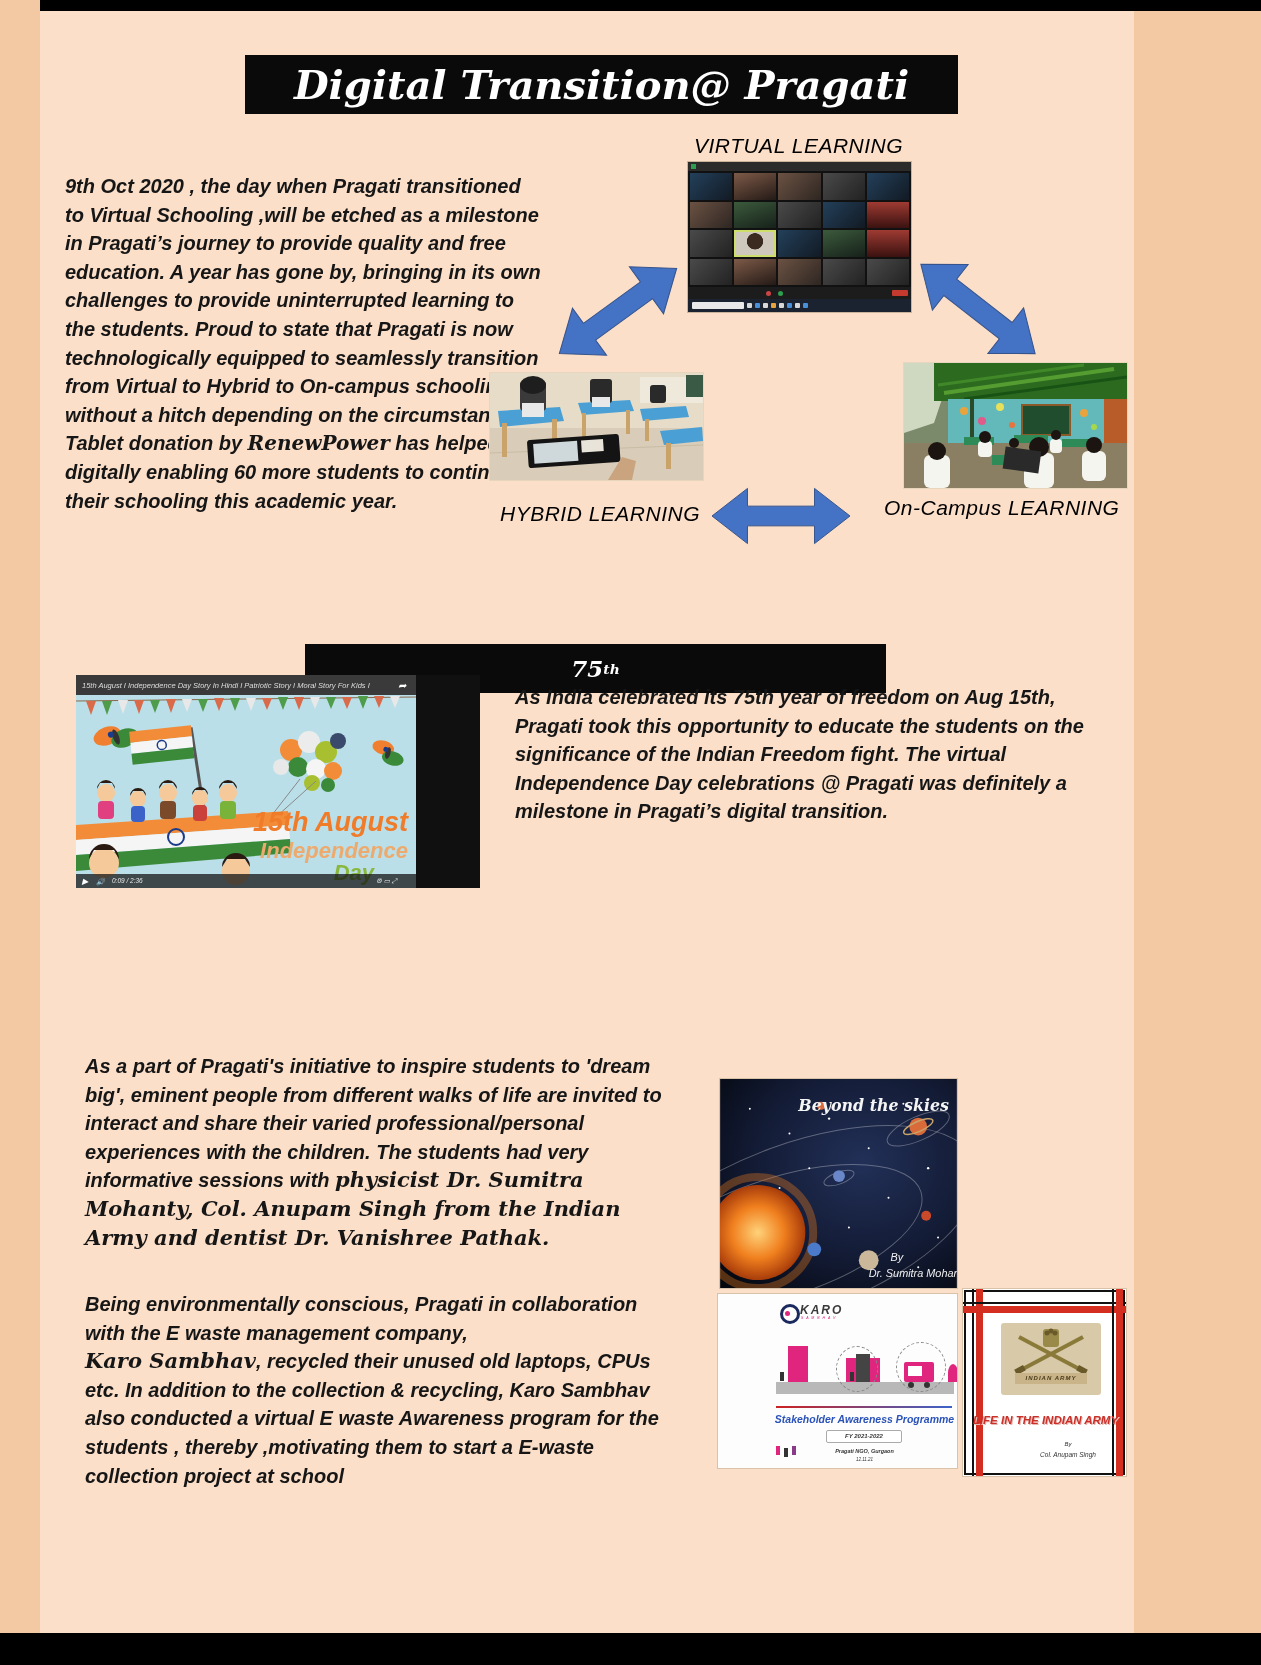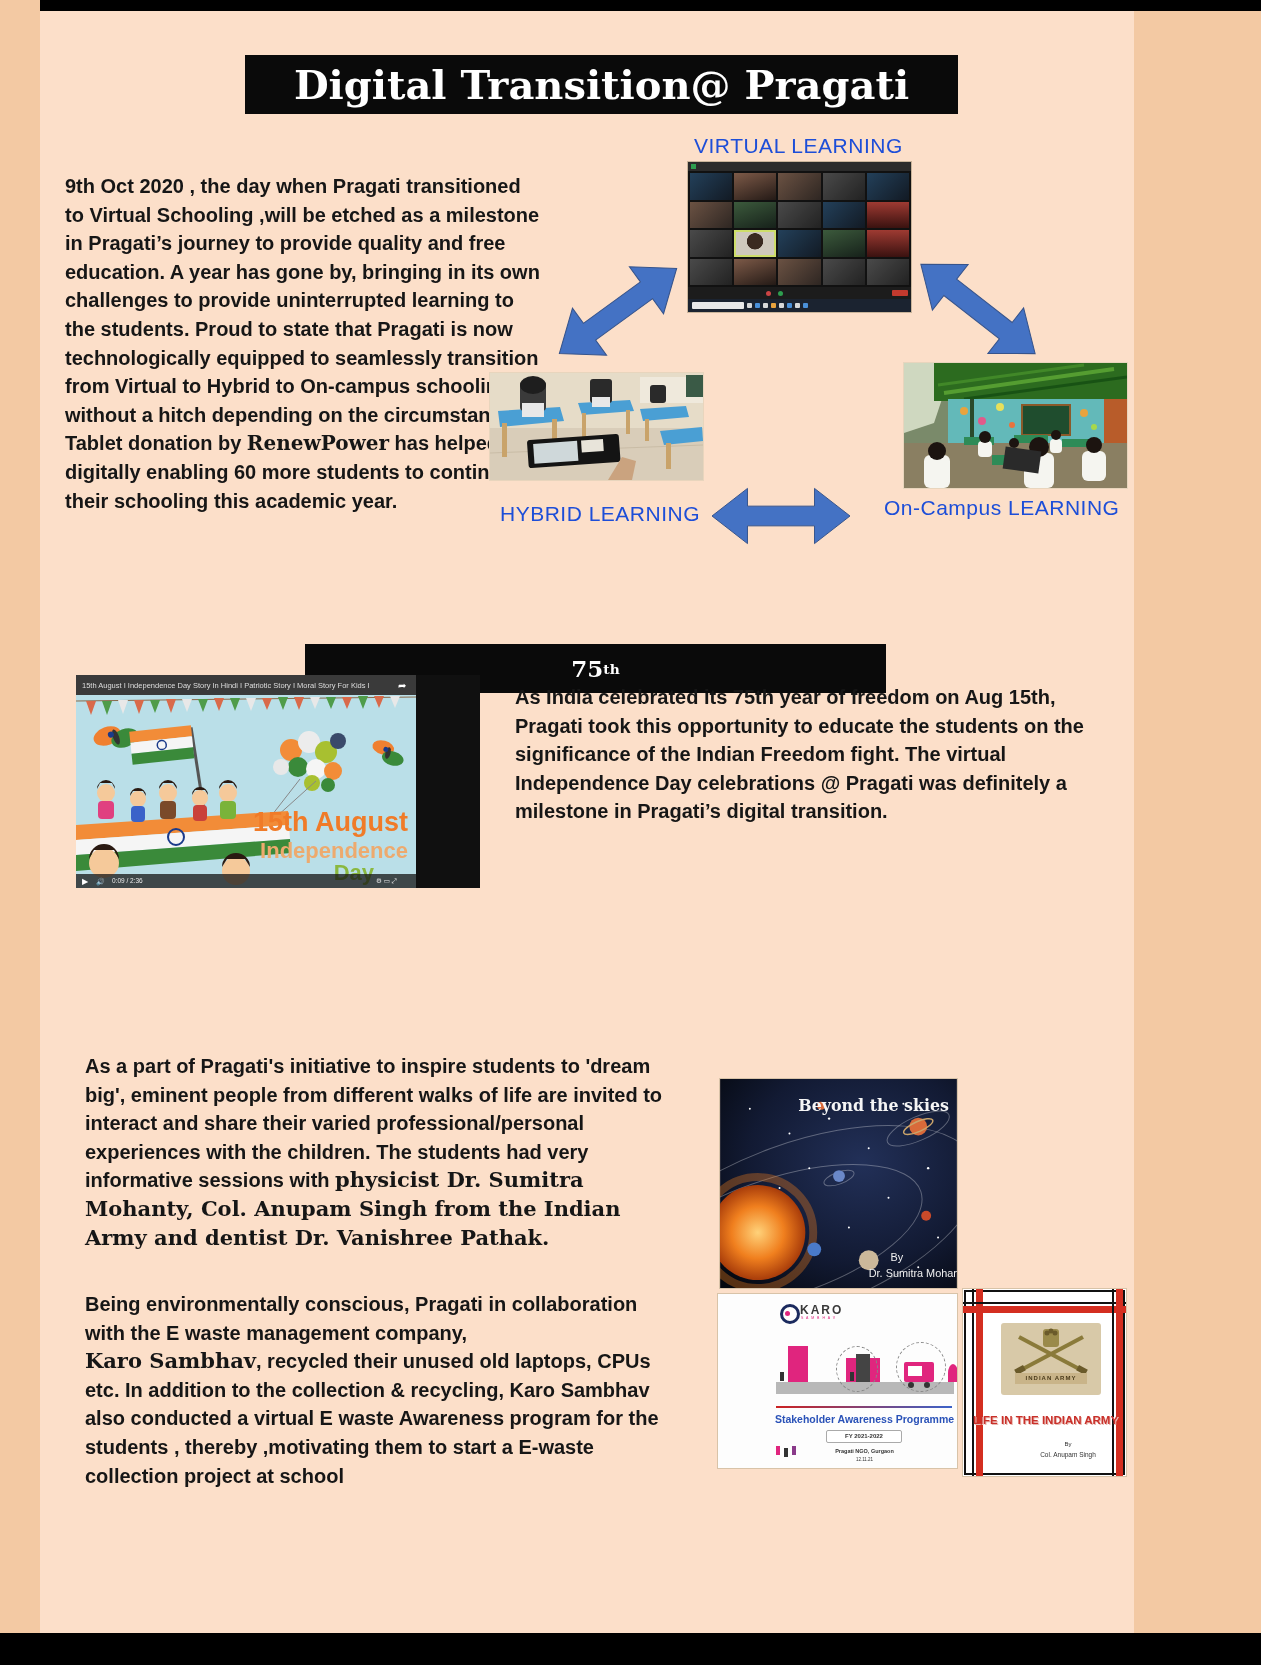--- a/index.html
+++ b/index.html
@@ -1,17 +1,17 @@
 <!DOCTYPE html>
 <html><head>
 <meta charset="utf-8">
 <style>
   html,body{margin:0;padding:0;}
   #page{position:relative;width:1261px;height:1665px;background:#f3c9a3;overflow:hidden;
-        font-family:"Liberation Sans",sans-serif;color:#111;}
+        font-family:"Liberation Sans",sans-serif;color:#111;font-style:italic;}
   .abs{position:absolute;}
   
   #inner-panel{left:40px;top:11px;width:1094px;height:1622px;background:#fcdfc9;}
   #top-bar{left:40px;top:0;right:0;height:11px;background:#000;}
   #bottom-bar{left:0;right:0;bottom:0;height:32px;background:#000;}
   
   .banner{background:#0a0a0a;color:#fff;display:flex;align-items:center;justify-content:center;
           font-family:"DejaVu Serif",serif;font-weight:bold;}
   #title-banner{left:245px;top:55px;width:713px;height:59px;font-size:40px;}
   #indep-banner{left:305px;top:644px;width:581px;height:49px;font-size:23px;}
@@ -21,21 +21,21 @@
   .bodytext{font-weight:bold;font-size:20px;line-height:28.6px;color:#161616;}
   .slab{font-family:"DejaVu Serif",serif;font-weight:bold;}
   #intro-text{left:65px;top:172px;width:476px;}
   #quote-block{left:515px;top:683px;width:612px;}
   #quote-line{font-family:"DejaVu Serif",serif;font-weight:bold;font-size:22px;line-height:31px;color:#0e0e0e;}
   #para1{left:85px;top:1052px;width:580px;}
   #para1 .slab{font-size:21px;}
   #para2{left:85px;top:1290px;width:588px;}
   #para2 .slab{font-size:21px;}
   
-  .mode-label{font-size:21px;letter-spacing:.5px;color:#1d4ed8;font-weight:400;}
+  .mode-label{font-size:21px;letter-spacing:.5px;color:#000000;font-weight:400;}
   #virtual-label{left:694px;top:134px;}
   #hybrid-label{left:500px;top:502px;}
   #oncampus-label{left:884px;top:496px;}
   
   .arrow{overflow:visible;}
   #arrow-1{left:545px;top:282px;transform:rotate(-36deg);}
   #arrow-2{left:905px;top:280px;transform:rotate(38deg);}
   #arrow-3{left:712px;top:487px;}
   
   #zoom-shot{left:687px;top:161px;width:223px;height:150px;background:#111;border:1px solid #c9b49a;}

